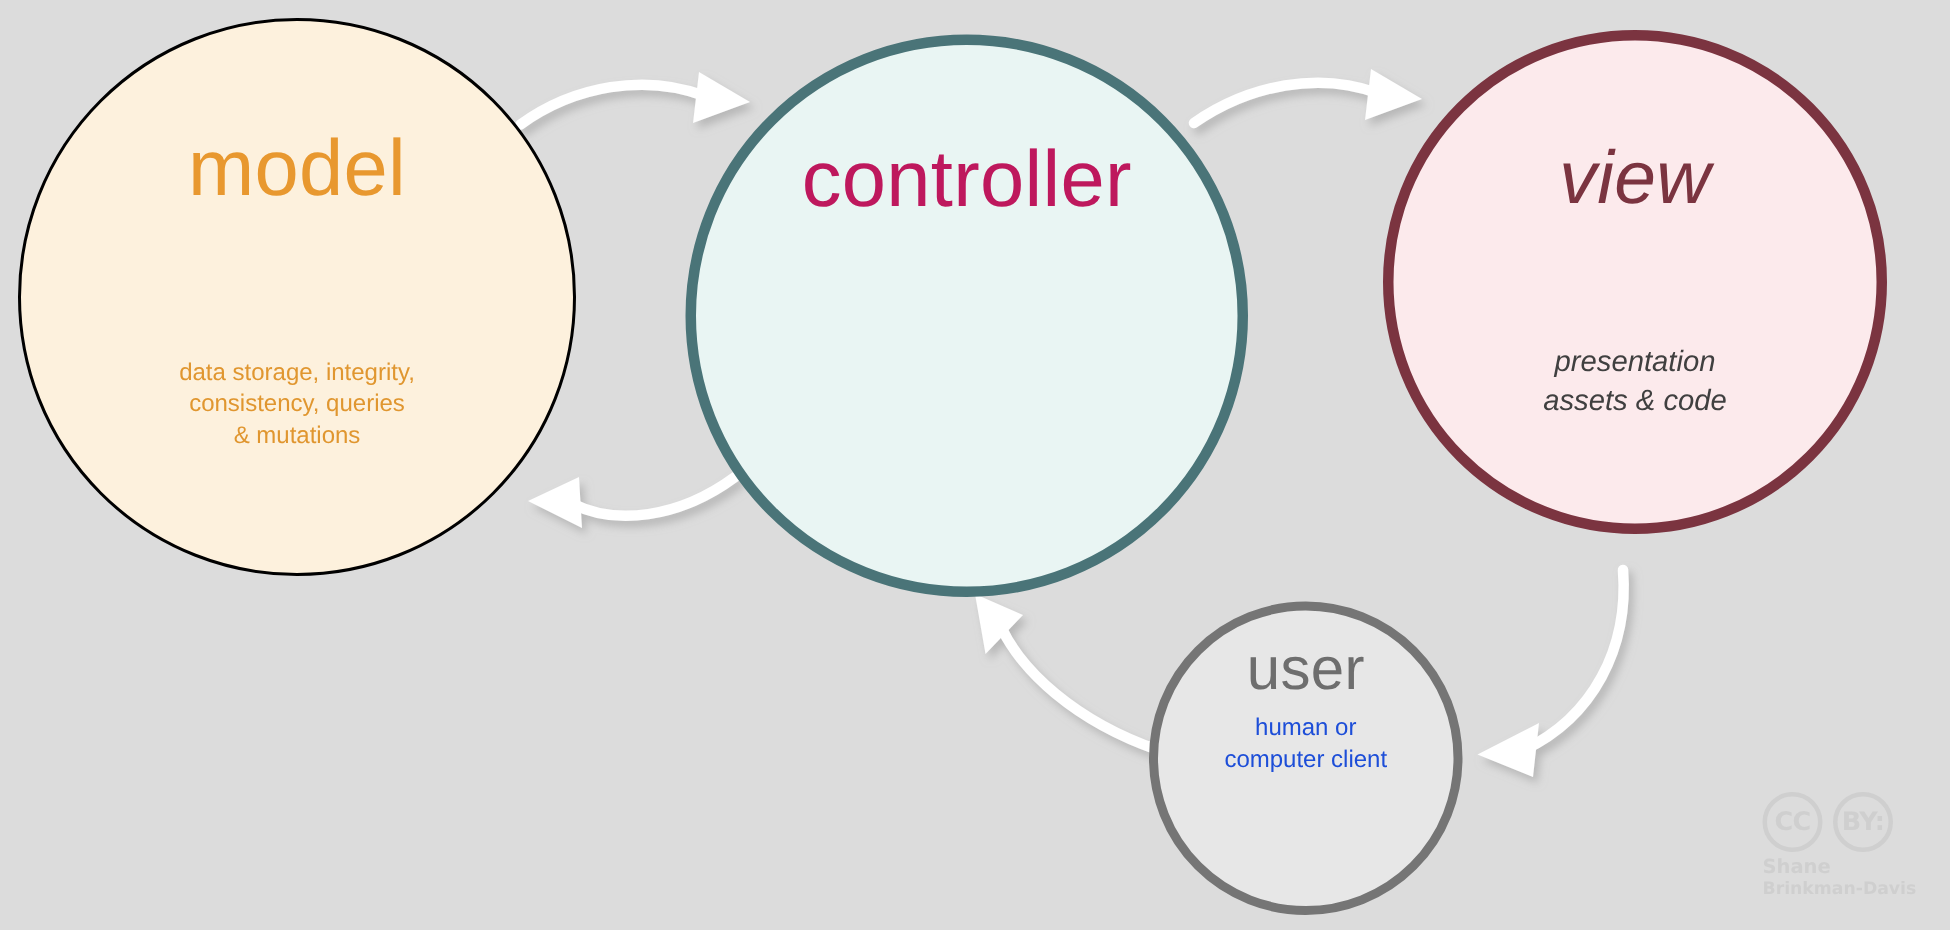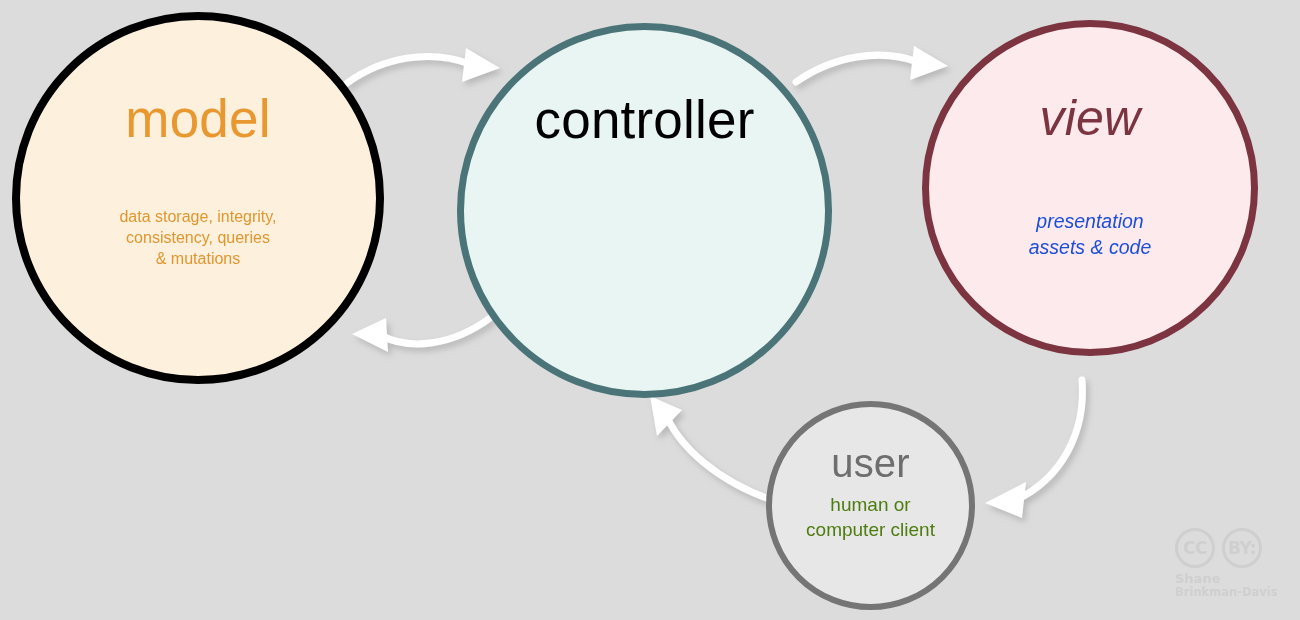--- a/index.html
+++ b/index.html
@@ -43,21 +43,22 @@
     white-space: pre-line;
   }
 
   
   #node-model {
     left: 12px;
     top: 12px;
     width: 372px;
     height: 372px;
     background: #fdf1dd;
-    border: 8px solid #000000;
+    border: 2px solid #000000;
+    gap: 38px;
   }
   #node-model .node-title {
     color: #e8982f;
     font-size: 53px;
     margin-top: 72px;
   }
   #node-model .node-desc {
     color: #e0962f;
     font-size: 16px;
     margin-top: 61px;
@@ -66,21 +67,21 @@
   
   #node-controller {
     left: 457px;
     top: 23px;
     width: 375px;
     height: 375px;
     background: #e9f5f3;
     border: 7px solid #4a7478;
   }
   #node-controller .node-title {
-    color: #000000;
+    color: #be185d;
     font-size: 53px;
     margin-top: 63px;
   }
   #node-controller .node-desc {
     color: #3f6a6e;
     font-size: 19.5px;
     margin-top: 60px;
   }
 
   
@@ -92,42 +93,42 @@
     background: #fceaec;
     border: 7px solid #7b3440;
     font-style: italic;
   }
   #node-view .node-title {
     color: #7b3440;
     font-size: 50px;
     margin-top: 66px;
   }
   #node-view .node-desc {
-    color: #1d4ed8;
+    color: #404040;
     font-size: 19.5px;
-    margin-top: 66px;
+    margin-top: 86px;
   }
 
   
   #node-user {
     left: 766px;
     top: 401px;
     width: 209px;
     height: 209px;
     background: #e7e7e7;
     border: 6px solid #757575;
   }
   #node-user .node-title {
     color: #6e6e6e;
     font-size: 40px;
-    margin-top: 36px;
+    margin-top: 19px;
   }
   #node-user .node-desc {
-    color: #4d7c0f;
-    font-size: 19px;
+    color: #1d4ed8;
+    font-size: 16px;
     margin-top: 9px;
   }
 
   
   #cc-badge {
     position: absolute;
     left: 1175px;
     top: 528px;
     width: 112px;
     height: 82px;

